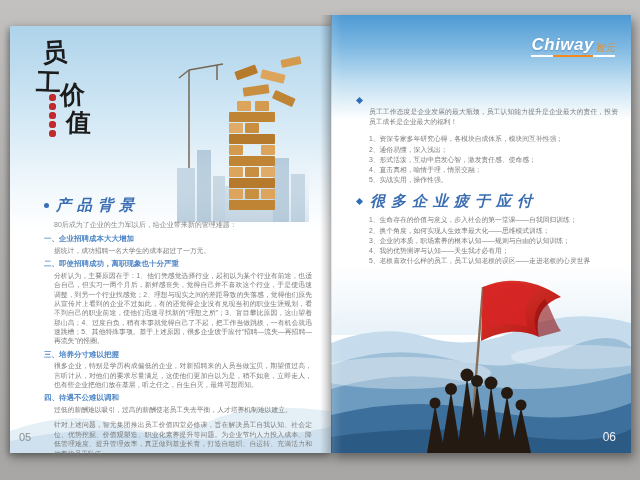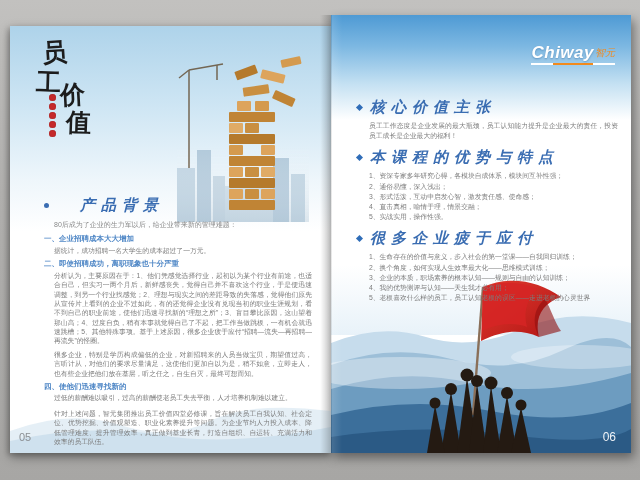--- a/index.html
+++ b/index.html
@@ -23,37 +23,37 @@
   .bt-c0{left:14px;top:6px;transform:rotate(-4deg);}
   .bt-c1{left:8px;top:36px;transform:rotate(2deg);}
   .bt-c2{left:32px;top:48px;transform:rotate(-3deg);}
   .bt-c3{left:38px;top:76px;transform:rotate(2deg);}
   .seals{position:absolute;left:21px;top:60px;display:flex;flex-direction:column;gap:2px;}
   .seal{width:7px;height:7px;border-radius:50%;background:#c5292b;box-shadow:inset 0 0 1px #7d0f10;}
 
   .jenga{position:absolute;right:22px;top:24px;width:132px;height:172px;}
 
   .left-content{position:absolute;left:34px;width:268px;top:170px;z-index:2;}
-  .lheading-row{display:flex;align-items:center;margin-bottom:5px;gap:24px;}
+  .lheading-row{display:flex;align-items:center;margin-bottom:5px;}
   .dot-bullet{width:5px;height:5px;border-radius:50%;background:#3a6db2;margin-right:7px;}
   .script-h{color:#3a6db2;font-family:"Liberation Serif",serif;font-style:italic;font-weight:bold;
     font-size:15px;letter-spacing:6px;}
   .l-intro{color:#8a8a8a;font-size:7px;line-height:1.35;padding-left:10px;margin-bottom:5px;}
   .lsec{margin-bottom:4px;}
   .lsec-title{color:#4f87c6;font-weight:bold;font-size:7.5px;line-height:1.4;}
   .lsec-body{color:#7c7c7c;font-size:6.8px;line-height:1.38;text-align:justify;padding-left:10px;margin-top:1px;}
   .l-closing{color:#7c7c7c;font-size:6.8px;line-height:1.4;text-align:justify;padding-left:10px;margin-top:6px;}
   .left-mtn{position:absolute;bottom:0;left:0;width:100%;height:72px;z-index:1;}
   .pageno-left{position:absolute;left:9px;bottom:10px;color:#8b8f93;font-size:11px;z-index:3;}
 
   
   .right-sky{position:absolute;top:0;left:0;right:0;height:105px;
     background:linear-gradient(180deg,#4e9ad4 0%,#7db8e2 30%,#c3e0f2 65%,#ffffff 100%);}
   .logo{position:absolute;top:21px;right:16px;text-align:center;z-index:3;}
-  .logo-row{display:flex;align-items:center;margin-top:8px;}
+  .logo-row{display:flex;align-items:flex-end;}
   .logo-main{color:#ffffff;font-style:italic;font-weight:bold;font-size:17px;line-height:1;
     text-shadow:0 1px 2px rgba(0,60,120,.35);letter-spacing:.5px;}
   .logo-cn{color:#f28a1d;font-weight:normal;font-style:italic;font-size:10px;line-height:1;margin-left:1px;}
   .logo-line{margin-top:2px;height:2px;
     background:linear-gradient(90deg,#ffffff 0%,#ffffff 26%,#f28a1d 26%,#f28a1d 74%,#ffffff 74%,#ffffff 100%);}
 
   .right-content{position:absolute;left:26px;right:13px;top:83px;z-index:2;}
   .rsec{margin-bottom:7px;}
   .rheading-row{display:flex;align-items:center;margin-bottom:4px;}
   .diamond-bullet{width:5px;height:5px;background:#2f6db8;transform:rotate(45deg);margin-right:8px;}
@@ -151,24 +151,25 @@
 
       <div class="lsec">
         <div class="lsec-title">一、企业招聘成本大大增加</div>
         <div class="lsec-body">据统计，成功招聘一名大学生的成本超过了一万元。</div>
       </div>
       <div class="lsec">
         <div class="lsec-title">二、即使招聘成功，离职现象也十分严重</div>
         <div class="lsec-body">分析认为，主要原因在于：1、他们凭感觉选择行业，起初以为某个行业有前途，也适合自己，但实习一两个月后，新鲜感丧失，觉得自己并不喜欢这个行业，于是便迅速调整，到另一个行业找感觉；2、理想与现实之间的差距导致的失落感，觉得他们原先从宣传片上看到的企业不过如此，有的还觉得企业没有兑现当初的职业生涯规划，看不到自己的职业前途，使他们迅速寻找新的“理想之所”；3、盲目攀比原因，这山望着那山高；4、过度自负，稍有本事就觉得自己了不起，把工作当做跳板，一有机会就迅速跳槽；5、其他特殊事项。基于上述原因，很多企业疲于应付“招聘—流失—再招聘—再流失”的怪圈。</div>
       </div>
       <div class="lsec">
+        <div class="lsec-title">三、培养分寸难以把握</div>
         <div class="lsec-body">很多企业，特别是学历构成偏低的企业，对新招聘来的人员当做宝贝，期望值过高，言听计从，对他们的要求尽量满足，这使他们更加自以为是，稍不如意，立即走人，也有些企业把他们放在基层，听之任之，自生自灭，最终可想而知。</div>
       </div>
       <div class="lsec">
-        <div class="lsec-title">四、使他们迅速寻找新的</div>
+        <div class="lsec-title">四、待遇不公难以调和</div>
         <div class="lsec-body">过低的薪酬难以吸引，过高的薪酬使老员工失去平衡，人才培养机制难以建立。</div>
       </div>
       <div class="l-closing">针对上述问题，智元集团推出员工价值四堂必修课，旨在解决员工自我认知、社会定位、优势挖掘、价值观塑造、职业化素养提升等问题。为企业节约人力投入成本、降低管理难度、提升管理效率，真正做到基业长青，打造自组织、自运转、充满活力和效率的员工队伍。</div>
     </div>
 
     <div class="left-mtn">
       <svg width="321" height="72" viewBox="0 0 321 72" preserveAspectRatio="none">
         <path d="M0,50 Q60,28 110,44 T200,40 T321,30 L321,72 L0,72 Z" fill="#cfe2ef" opacity=".55"></path>
         <path d="M0,60 Q80,42 150,54 T321,46 L321,72 L0,72 Z" fill="#b9d4e6" opacity=".5"></path>
       </svg>
@@ -184,30 +185,25 @@
         <span class="logo-main">Chiway</span>
         <span class="logo-cn">智元</span>
       </div>
       <div class="logo-line"></div>
     </div>
 
     <div class="right-content">
       <div class="rsec">
         <div class="rheading-row">
           <span class="diamond-bullet"></span>
-          <span class="script-h">核心价值主张</span>
         </div>
         <div class="rline">员工工作态度是企业发展的最大瓶颈，员工认知能力提升是企业最大的责任，投资员工成长是企业最大的福利！</div>
       </div>
 
       <div class="rsec">
-        <div class="rheading-row">
-          <span class="diamond-bullet"></span>
-          <span class="script-h">本课程的优势与特点</span>
-        </div>
         <div class="rline">1、资深专家多年研究心得，各模块自成体系，模块间互补性强；</div>
         <div class="rline">2、通俗易懂，深入浅出；</div>
         <div class="rline">3、形式活泼，互动中启发心智，激发责任感、使命感；</div>
         <div class="rline">4、直击真相，喻情于理，情景交融；</div>
         <div class="rline">5、实战实用，操作性强。</div>
       </div>
 
       <div class="rsec">
         <div class="rheading-row">
           <span class="diamond-bullet"></span>

